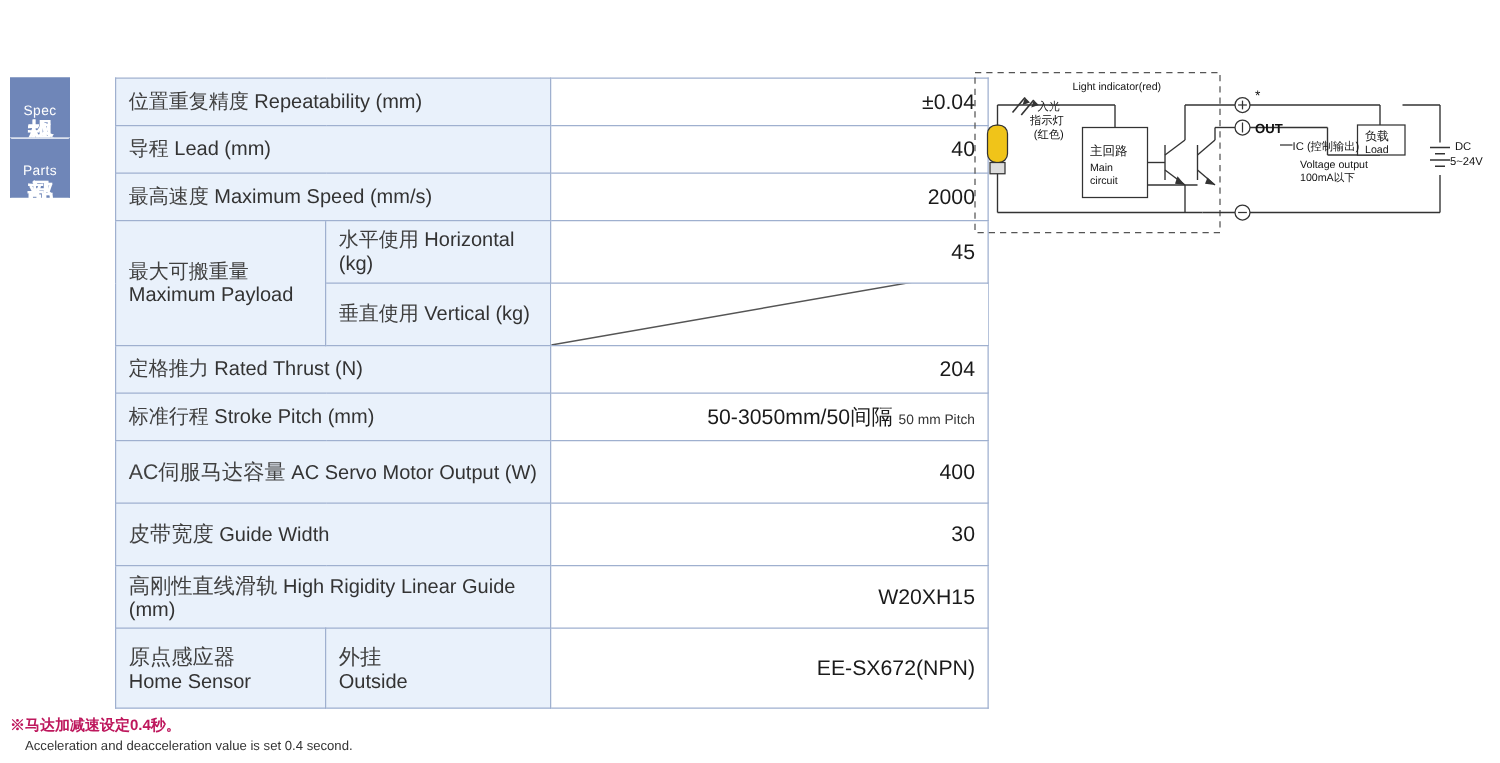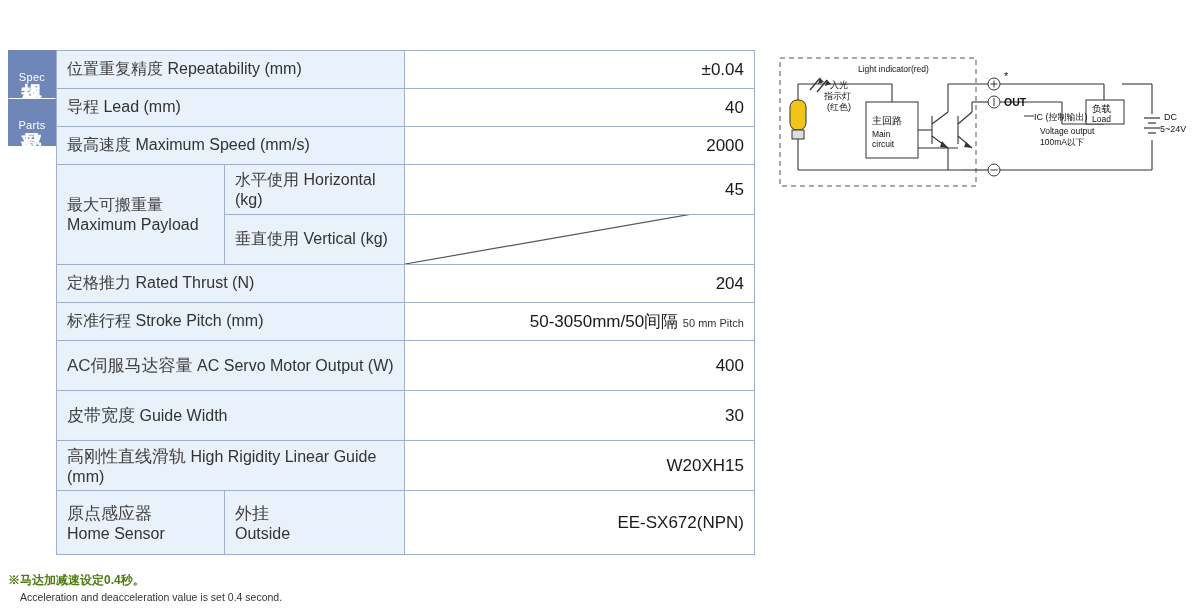--- a/index.html
+++ b/index.html
@@ -34,23 +34,24 @@
   }
   .hdr-cn { font-size: 15px; font-weight: bold; letter-spacing: .5px; }
   .hdr-en { font-size: 13px; font-weight: bold; }
 
   #spec-header { left: 8px; top: 4px; width: 746px; }
   #sensor-header { left: 772px; top: 4px; width: 424px; }
 
   
   .spec-wrap {
     position: absolute;
-    left: 8px; top: 50px;
+    left: 8px; top: 62px;
     width: 746px;
     display: flex;
+    gap: 36px;
   }
   .side-col {
     width: 48px;
     flex: 0 0 48px;
     background: #6f86b8;
     color: #ffffff;
     display: flex;
     flex-direction: column;
     align-items: center;
     justify-content: center;
@@ -96,21 +97,21 @@
   
   .diag { position: relative; background: #ffffff; }
   .diag svg { position: absolute; left: 0; top: 0; width: 100%; height: 100%; }
 
   
   .footnote {
     position: absolute;
     left: 8px; top: 572px;
     width: 740px;
   }
-  .fn-cn { font-size: 12px; color: #4d7c0f; font-weight: bold; }
+  .fn-cn { font-size: 12px; color: #be185d; font-weight: bold; }
   .fn-en { font-size: 10.5px; color: #333; margin-left: 12px; margin-top: 2px; }
 
   
   .sensor-wrap {
     position: absolute;
     left: 772px; top: 44px;
     width: 424px; height: 160px;
   }
   .sensor-wrap svg { display: block; }
 </style>

